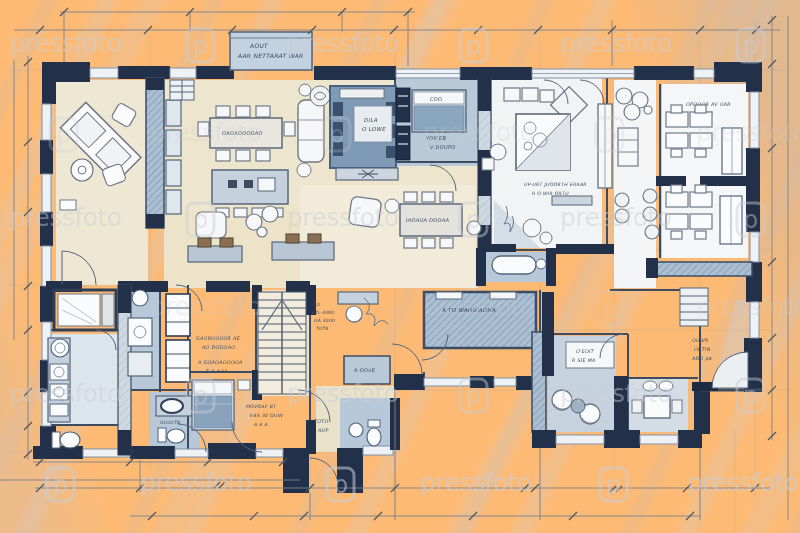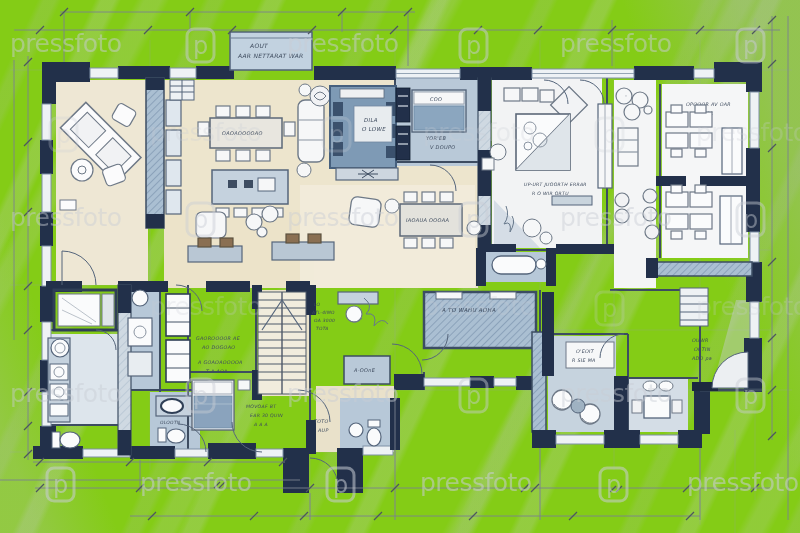--- a/index.html
+++ b/index.html
@@ -1,16 +1,16 @@
 <!DOCTYPE html>
 <html><head>
 <meta charset="utf-8">
 <style>
   html,body{margin:0;padding:0;background:#e9eaed;}
-  .page{position:relative;width:800px;height:533px;overflow:hidden;background:#84cc16;
+  .page{position:relative;width:800px;height:533px;overflow:hidden;background:#fdba74;
         font-family:"DejaVu Sans",sans-serif;}
   .streaks{position:absolute;inset:0;
     background:
       repeating-linear-gradient(115deg,
         rgba(186,190,199,0) 0 34px, rgba(186,190,199,.16) 40px 50px,
         rgba(186,190,199,0) 56px 86px, rgba(203,206,214,.22) 92px 104px,
         rgba(186,190,199,0) 110px 150px);
   }
   .streaks2{position:absolute;inset:0;
     background:

